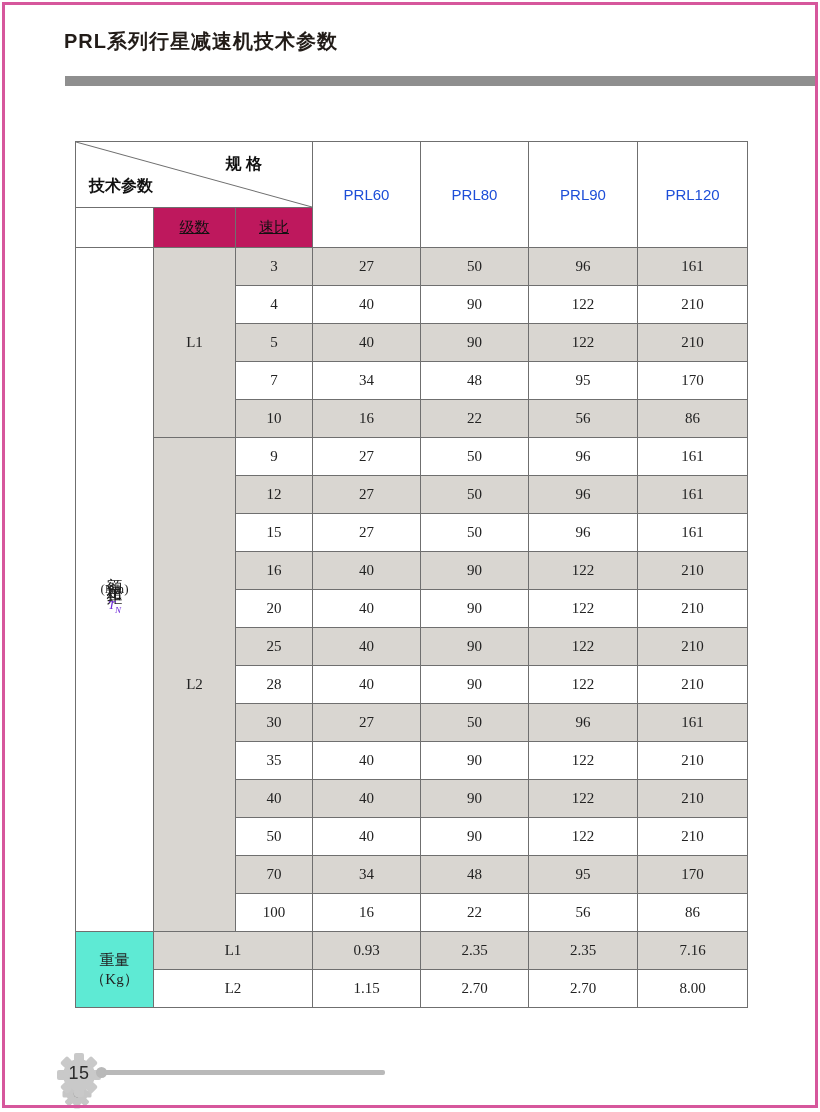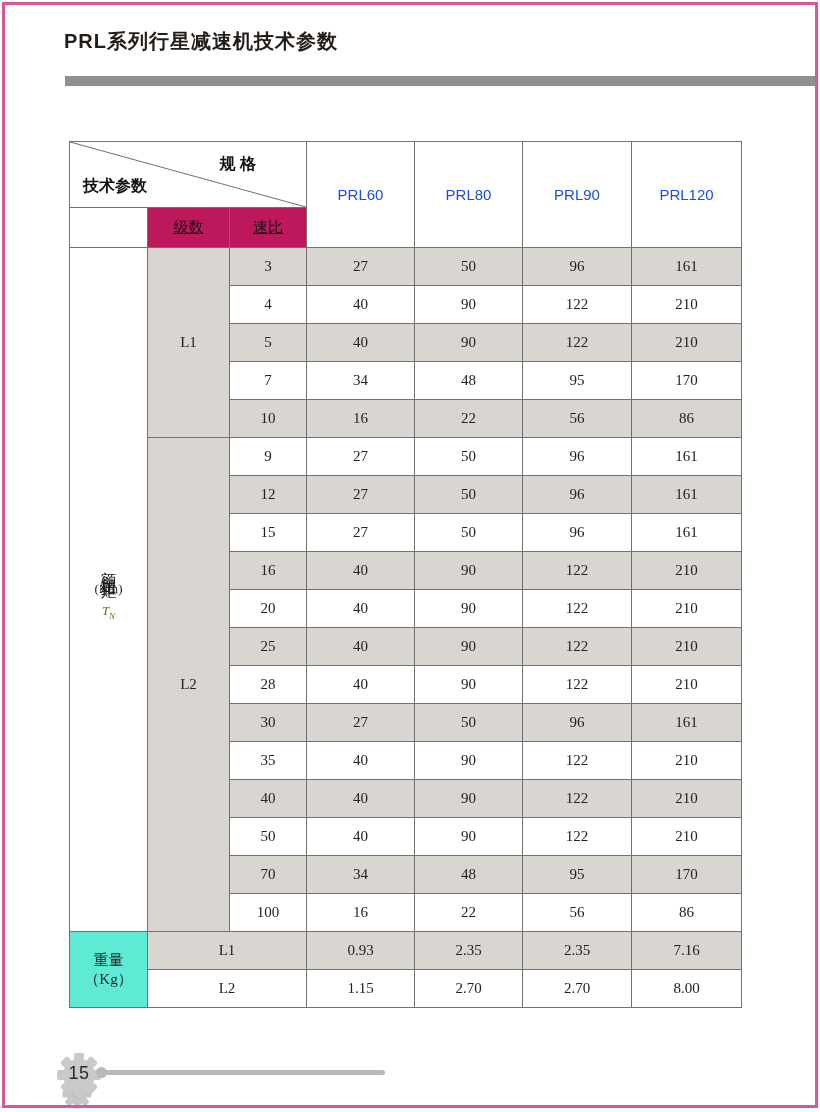--- a/index.html
+++ b/index.html
@@ -15,21 +15,21 @@
   .page-title{
     position:absolute;left:64px;top:28px;
     font-size:20px;font-weight:bold;color:#221c18;
     letter-spacing:1px;white-space:nowrap;z-index:2;
   }
   .title-bar{
     position:absolute;left:65px;top:76px;width:750px;height:10px;
     background:#8f8f8f;z-index:2;
   }
   table.params{
-    position:absolute;left:69px;top:141px;width:672px;
+    position:absolute;left:75px;top:141px;width:672px;
     border-collapse:collapse;table-layout:fixed;z-index:2;
     font-family:"Liberation Serif",serif;color:#222222;
   }
   table.params td,table.params th{
     border:1px solid #6f6f6f;padding:0;text-align:center;vertical-align:middle;
     font-weight:normal;font-size:15px;overflow:hidden;
   }
   tr.hrow1{height:66px;}
   tr.hrow2{height:40px;}
   tr.drow{height:38px;}
@@ -41,27 +41,27 @@
     position:absolute;right:50px;top:12px;
     font-family:"Liberation Sans",sans-serif;font-weight:bold;font-size:16px;color:#111;
   }
   .diag-bottom{
     position:absolute;left:13px;bottom:10px;
     font-family:"Liberation Sans",sans-serif;font-weight:bold;font-size:16px;color:#111;text-align:right;
   }
   .subhdr{font-family:"Liberation Sans",sans-serif;font-weight:bold;font-size:16px;color:#111;background:#be185d;text-decoration:underline;}
   .empty-dark{border-bottom:2px solid #1c1c1c;background:#fff;}
   .torque-cell{background:#ffffff;}
-  .vwrap{display:flex;flex-direction:column;align-items:center;justify-content:center;gap:6px;}
+  .vwrap{display:flex;flex-direction:column;align-items:center;justify-content:center;gap:0;}
   .vchars{
     writing-mode:vertical-rl;text-orientation:upright;
     font-size:16px;letter-spacing:4px;color:#1d1d1d;line-height:1;
   }
   .vunit{font-size:13px;color:#1d1d1d;}
-  .vsym{font-size:13px;color:#4d7c0f;font-style:italic;}
+  .vsym{font-size:13px;color:#6d28d9;font-style:italic;}
   .vsym sub{font-size:9px;}
   .stage-cell,.ratio-cell,.value-cell,.stage-span-cell{font-size:15px;}
   .weight-label-cell{font-size:15px;background:#5eead4;}
   
   .gear-small{position:absolute;left:61px;top:1078px;z-index:1;}
   .gear-big{position:absolute;left:56px;top:1052px;z-index:2;}
   .page-num{
     position:absolute;left:56px;top:1063px;width:46px;text-align:center;
     font-size:18px;color:#2b2b2b;z-index:3;letter-spacing:0.5px;
   }

